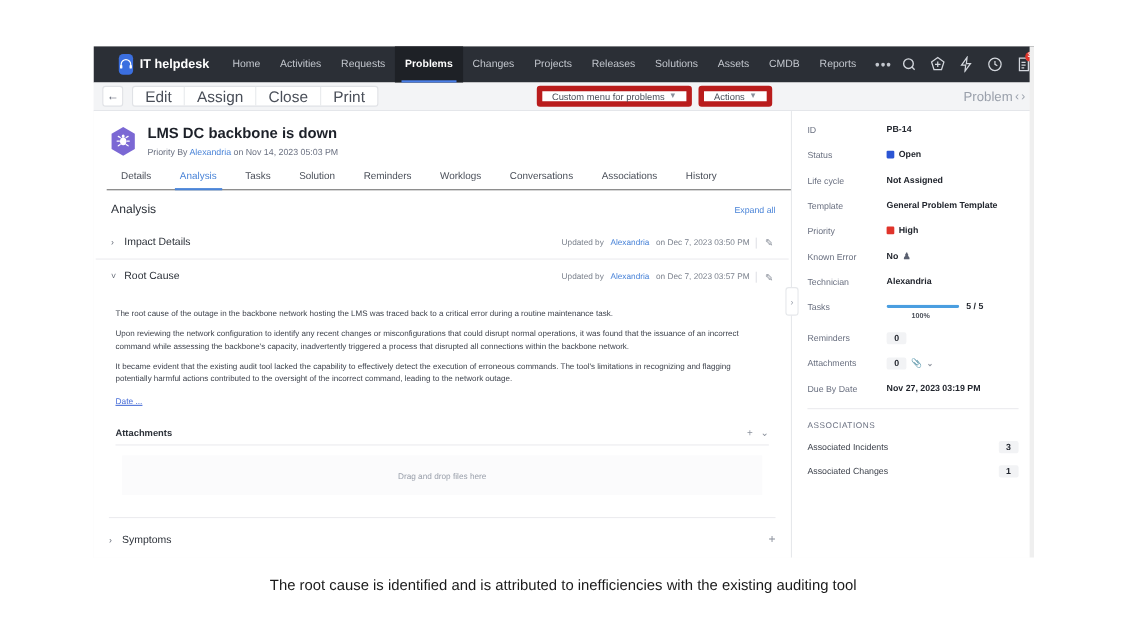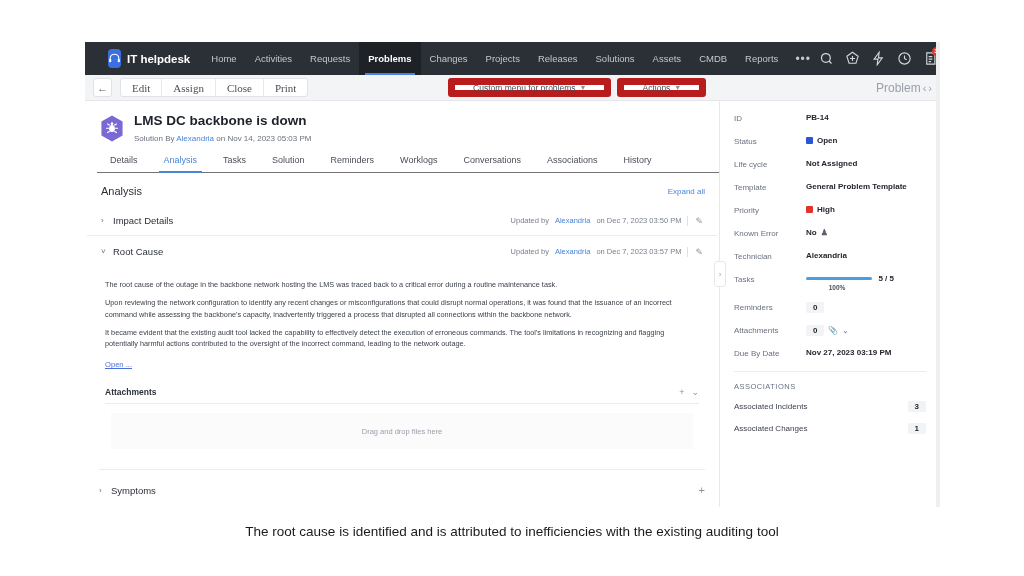--- a/index.html
+++ b/index.html
@@ -54,26 +54,26 @@
     text-align: center; padding: 0 1.5px; font-weight: bold;
   }
   .badge.red { background: #e0342b; }
 
   
   .toolbar { display: flex; align-items: center; height: 26px; background: #f3f4f6;
     border-bottom: 1px solid #e4e6ea; padding: 0 8px; }
   .back-btn { width: 19px; height: 19px; border-radius: 3px; background: #fff; border: 1px solid #e0e2e6;
     display:flex; align-items:center; justify-content:center; color:#5a6070; font-size: 11px; cursor: pointer; }
   .tbtn-group { display:flex; margin-left: 8px; background: #fff; border: 1px solid #e0e2e6; border-radius: 3px; height: 19px; }
-  .tbtn { font-size: 11px; color: #4a4f59; padding: 0 11px; display:flex; align-items:center;
-    border-right: 1px solid #e8eaed; cursor: pointer; white-space: nowrap; font-family: Liberation Serif, serif; }
+  .tbtn { font-size: 14px; color: #4a4f59; padding: 0 11px; display:flex; align-items:center;
+    border-right: 1px solid #e8eaed; cursor: pointer; white-space: nowrap; }
   .tbtn:last-child { border-right: none; }
   .tb-mid { margin-left: auto; display: flex; gap: 6px; }
-  .tb-pill { font-size: 8.5px; color: #4a4f59; background: #fff; border: 7px solid #b91c1c;
-    border-radius: 3px; height: 19px; display:flex; align-items:center; padding: 0 18px; gap: 4px; cursor: pointer; white-space: nowrap; }
+  .tb-pill { font-size: 8.5px; color: #4a4f59; background: #fff; border: 5px solid #b91c1c;
+    border-radius: 3px; height: 19px; display:flex; align-items:center; padding: 0 9px; gap: 4px; cursor: pointer; white-space: nowrap; }
   .tb-right { margin-left: auto; display:flex; align-items:center; gap: 2px; padding-left: 30px; }
   .tb-title { font-size: 12px; color: #9aa0ab; }
   .tb-arrow { font-size: 11px; color: #9aa0ab; cursor: pointer; }
   .caret { font-size: 7px; color: #8b919c; }
 
   
   .body-split { display: flex; height: 406px; background: #fff; justify-content: flex-end; }
   .main-col { width: 635px; background: #fff; border-right: 1px solid #e6e8eb; position: relative; }
   .side-col { width: 220px; background: #fff; padding: 12px 0 0 0; position: relative; }
 
@@ -262,21 +262,21 @@
                 <rect x="9.6" y="11.4" width="4" height="1.4" rx="0.7" transform="rotate(32 11.6 12.1)"></rect>
                 <rect x="18.4" y="11.4" width="4" height="1.4" rx="0.7" transform="rotate(-32 20.4 12.1)"></rect>
                 <rect x="9.6" y="20.6" width="4" height="1.4" rx="0.7" transform="rotate(-32 11.6 21.3)"></rect>
                 <rect x="18.4" y="20.6" width="4" height="1.4" rx="0.7" transform="rotate(32 20.4 21.3)"></rect>
               </g>
             </svg>
           </div>
           <div>
             <div class="rec-title">LMS DC backbone is down</div>
             <div class="rec-sub">
-              <span>Solution By</span>
+              <span>Priority By</span>
               <span class="lnk">Alexandria</span>
               <span>on Nov 14, 2023 05:03 PM</span>
             </div>
           </div>
         </div>
 
         <div class="tabs">
           <div class="tab">Details</div>
           <div class="tab active">Analysis</div>
           <div class="tab">Tasks</div>
@@ -312,21 +312,21 @@
             <span class="lnk">Alexandria</span>
             <span>on Dec 7, 2023 03:57 PM</span>
             <span class="acc-pen">✎</span>
           </span>
         </div>
 
         <div class="rc-body">
           <p class="para">The root cause of the outage in the backbone network hosting the LMS was traced back to a critical error during a routine maintenance task.</p>
           <p class="para">Upon reviewing the network configuration to identify any recent changes or misconfigurations that could disrupt normal operations, it was found that the issuance of an incorrect command while assessing the backbone's capacity, inadvertently triggered a process that disrupted all connections within the backbone network.</p>
           <p class="para">It became evident that the existing audit tool lacked the capability to effectively detect the execution of erroneous commands. The tool's limitations in recognizing and flagging potentially harmful actions contributed to the oversight of the incorrect command, leading to the network outage.</p>
-          <a class="more-link">Open ...</a>
+          <a class="more-link">Date ...</a>
 
           <div class="att-head">
             <span class="att-title">Attachments</span>
             <span class="att-actions">
               <span>+</span>
               <span>⌄</span>
             </span>
           </div>
           <div class="dropzone">
             <span class="dz-text">Drag and drop files here</span>

